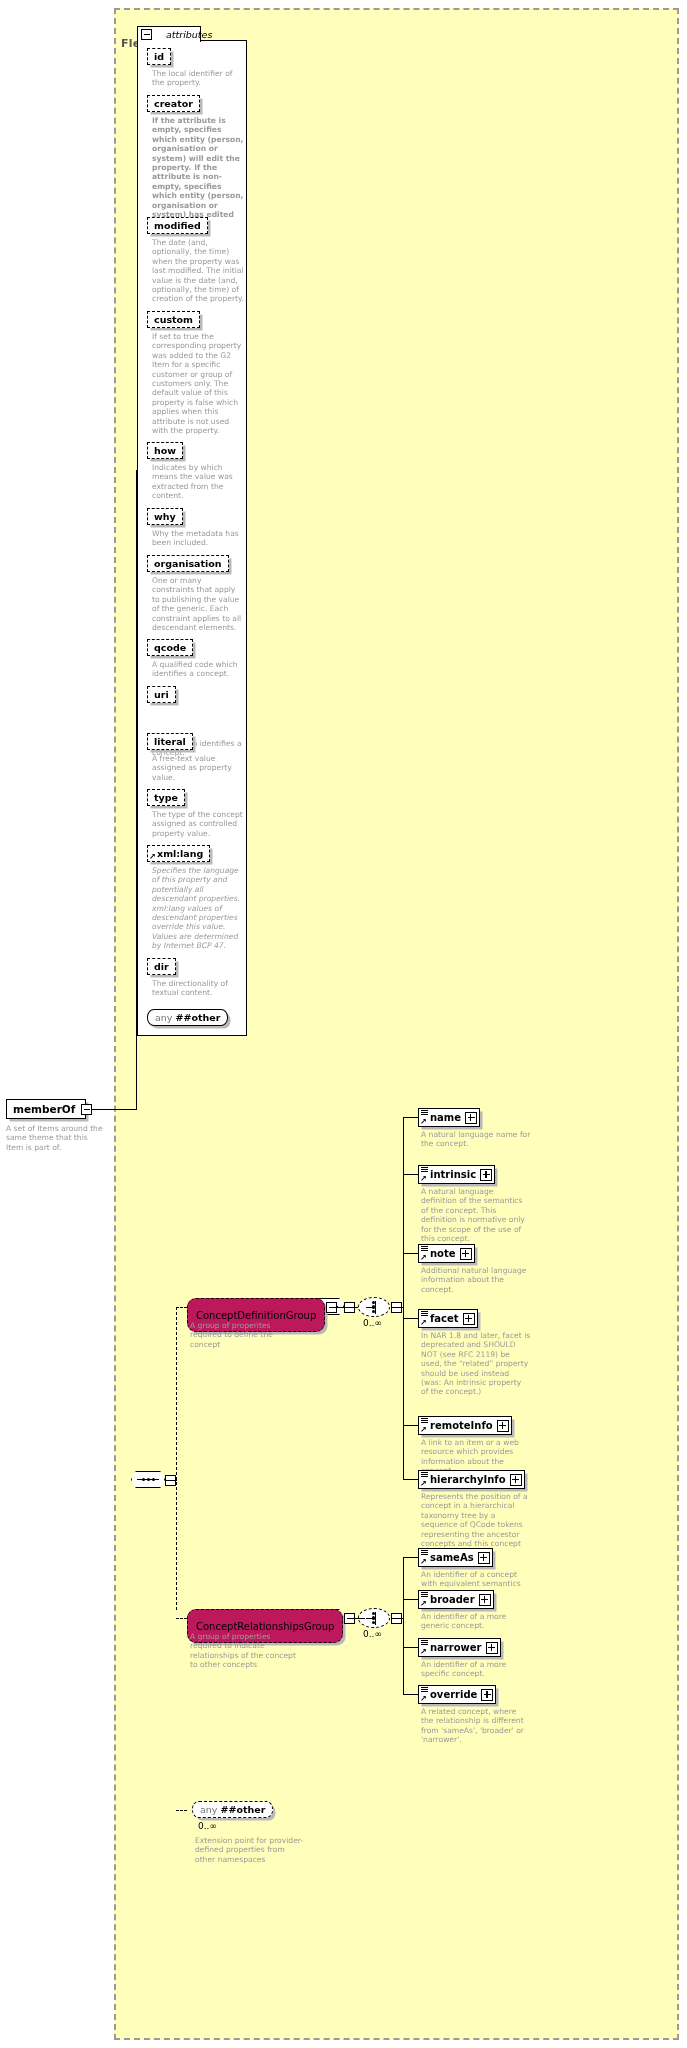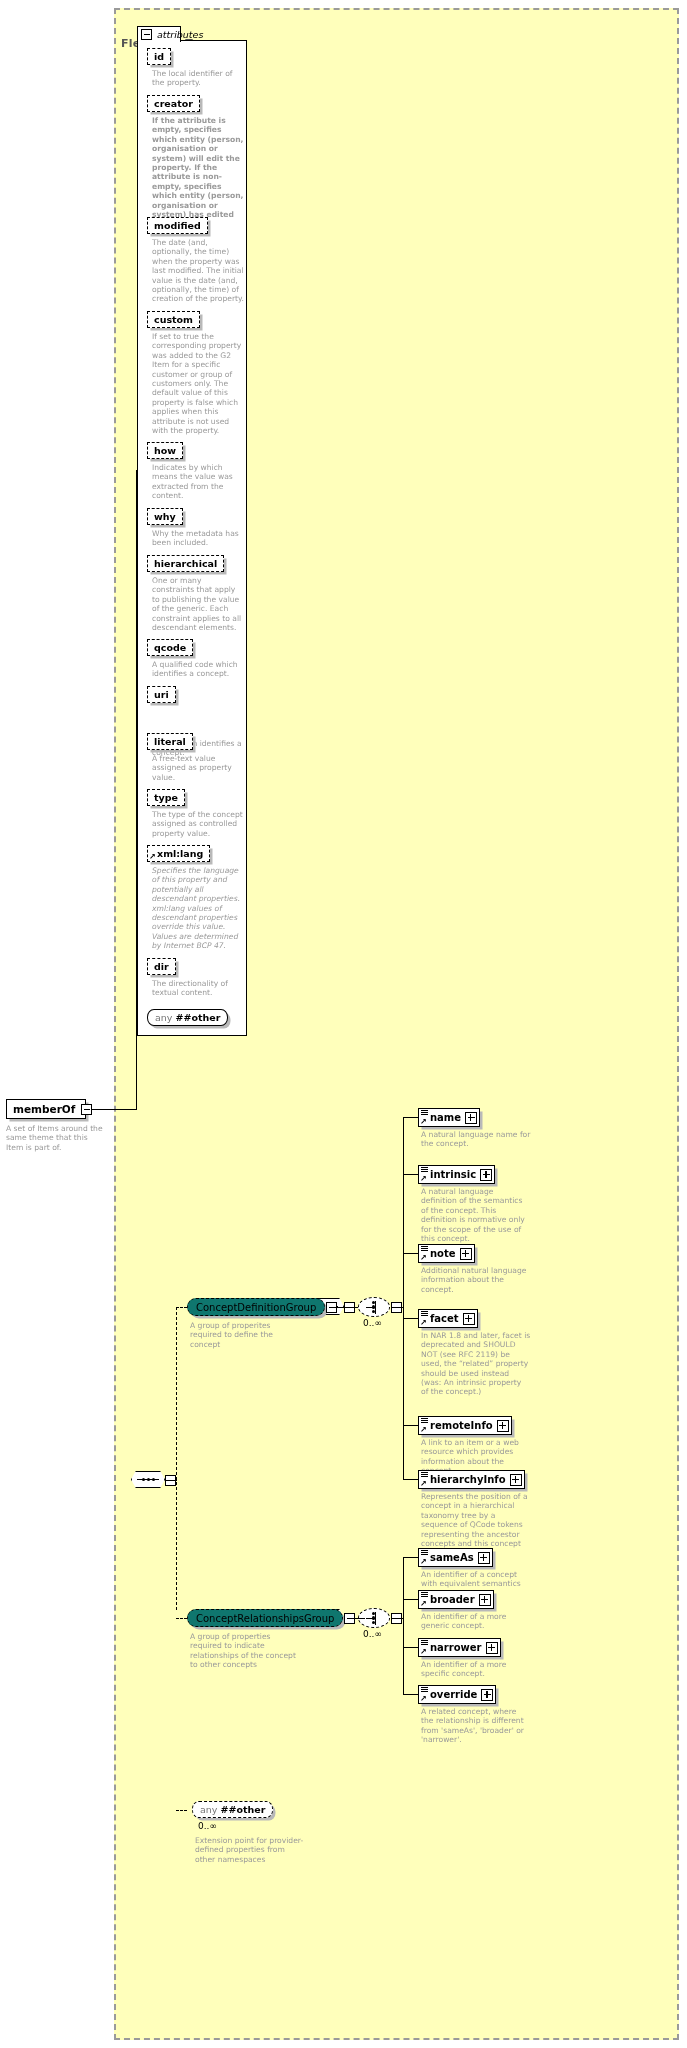--- a/index.html
+++ b/index.html
@@ -24,24 +24,24 @@
     letter-spacing:.2px;
     margin-top:28px;
   }
 
   
   #attr-panel{
     position:absolute;left:137px;top:40px;width:110px;height:830px;
     background:#ffffff;border:1.5px solid #000;box-sizing:border-box;
   }
   #attr-tab{
-    position:absolute;left:137px;top:26px;width:44px;height:16px;
+    position:absolute;left:137px;top:26px;width:64px;height:16px;
     background:#ffffff;border:1.5px solid #000;border-bottom:none;
     box-sizing:border-box;
-    display:flex;align-items:center;gap:5px;padding-left:3px;
+    display:flex;align-items:center;gap:14px;padding-left:3px;
   }
   #attr-tab .lbl{font-size:9.5px;font-style:italic;color:#000;}
   .minus-box{
     width:9px;height:9px;border:1.2px solid #000;background:#fff;
     display:inline-block;position:relative;flex:0 0 auto;
   }
   .minus-box::before{
     content:"";position:absolute;left:1.5px;right:1.5px;top:3.5px;
     height:1.4px;background:#000;
   }
@@ -116,23 +116,23 @@
   }
   .elem .seqicon{
     position:absolute;left:1.5px;top:1px;width:7px;height:5px;
   }
   .elem .seqicon i{display:block;height:1px;background:#000;margin-bottom:1px;}
   .elem .arw{position:absolute;left:1px;bottom:0px;font-size:8px;line-height:8px;}
   .elem .plus-box{margin-left:4px;}
 
   
   .group{
-    position:absolute;background:#0f766e;border:1.4px dashed #000;
+    position:absolute;background:#be185d;border:1.4px dashed #000;
     height:18px;box-sizing:border-box;border-radius:9px;
-    display:flex;align-items:center;padding:0 8px;
+    display:flex;align-items:center;padding:16px 8px;
     font-size:10px;color:#000;white-space:nowrap;
     box-shadow:3px 3px 0 -0.5px #b9b9b9;
   }
 
   
   .seq{
     position:absolute;width:34px;height:17px;background:#fff;
     border:1.5px solid #000;box-sizing:border-box;
     clip-path:polygon(14% 0,86% 0,100% 50%,86% 100%,14% 100%,0 50%);
     display:flex;align-items:center;justify-content:center;
@@ -209,21 +209,21 @@
     <div class="desc" style="top: 332px;">If set to true the corresponding property was added to the G2 Item for a specific customer or group of customers only. The default value of this property is false which applies when this attribute is not used with the property.</div>
     <div class="attr" style="left: 147px; top: 442px;">
       <span>how</span>
     </div>
     <div class="desc" style="top: 463px;">Indicates by which means the value was extracted from the content.</div>
     <div class="attr" style="left: 147px; top: 508px;">
       <span>why</span>
     </div>
     <div class="desc" style="top: 529px;">Why the metadata has been included.</div>
     <div class="attr" style="left: 147px; top: 555px;">
-      <span>hierarchical</span>
+      <span>organisation</span>
     </div>
     <div class="desc" style="top: 576px;">One or many constraints that apply to publishing the value of the generic. Each constraint applies to all descendant elements.</div>
     <div class="attr" style="left: 147px; top: 639px;">
       <span>qcode</span>
     </div>
     <div class="desc" style="top: 660px;">A qualified code which identifies a concept.</div>
     <div class="attr" style="left: 147px; top: 686px;">
       <span>uri</span>
     </div>
     <div class="desc" style="top: 707px; margin-top: 32px;">A URI which identifies a concept.</div>

